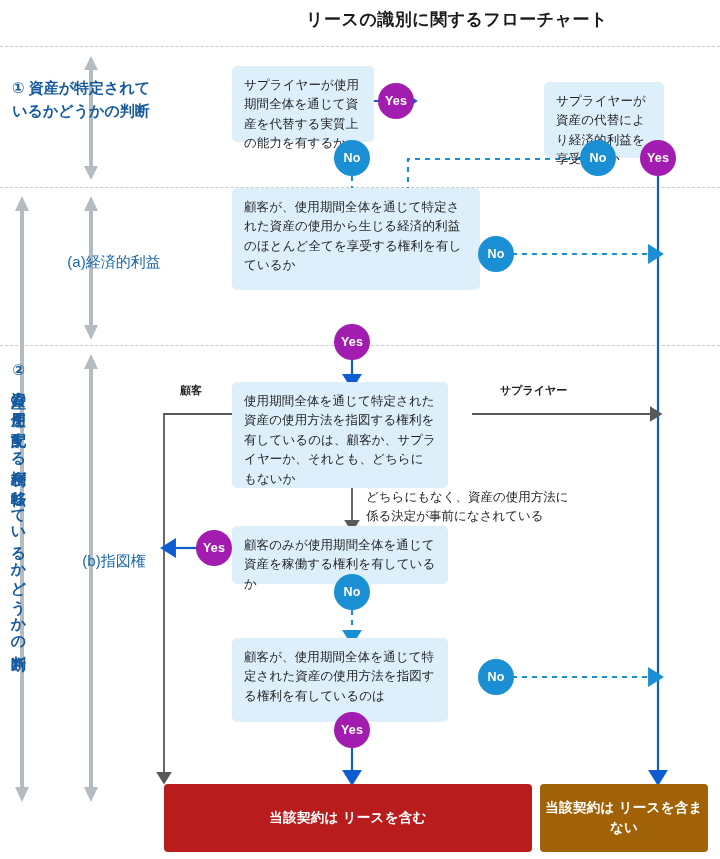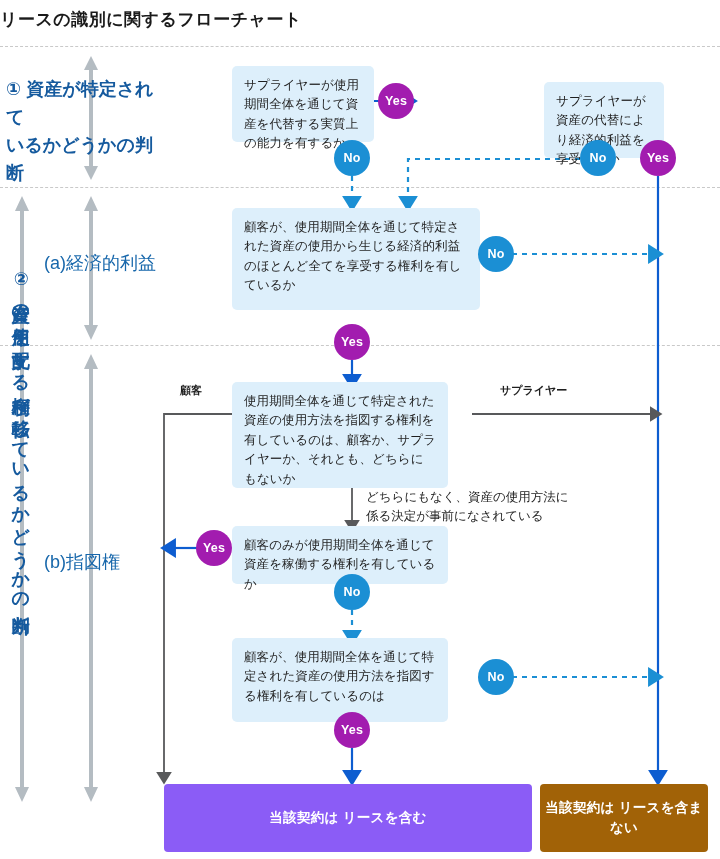--- a/index.html
+++ b/index.html
@@ -15,21 +15,21 @@
     width: 720px;
     height: 859px;
     background: #ffffff;
     overflow: hidden;
   }
   .title {
     position: absolute;
     left: 0;
     top: 8px;
     width: 608px;
-    text-align: left;
+    text-align: right;
     font-size: 17px;
     font-weight: bold;
     color: #1a1a1a;
     letter-spacing: 0.5px;
   }
   
   .hsep {
     position: absolute;
     left: 0;
     width: 720px;
@@ -56,21 +56,21 @@
     display: flex;
     align-items: center;
     justify-content: center;
     text-align: center;
     font-size: 13.5px;
     font-weight: bold;
     line-height: 1.5;
     color: #ffffff;
     letter-spacing: 0.3px;
   }
-  .rbox.lease { background: #8b5cf6; }
+  .rbox.lease { background: #b91c1c; }
   .rbox.nolease { background: #a16207; }
   
   .badge {
     position: absolute;
     width: 36px;
     height: 36px;
     border-radius: 50%;
     display: flex;
     align-items: center;
     justify-content: center;
@@ -86,25 +86,26 @@
   .lbl {
     position: absolute;
     font-size: 12.5px;
     color: #1f1f1f;
     line-height: 1.5;
     white-space: pre-line;
   }
   .lbl.bold { font-weight: bold; font-size: 11px; }
   .sect-lbl {
     position: absolute;
-    font-size: 18px;
+    font-size: 15px;
     font-weight: bold;
     color: #155a9e;
     line-height: 1.55;
     white-space: pre-line;
+    text-align: center;
   }
   .sect-lbl.vert {
     writing-mode: vertical-rl;
     text-orientation: upright;
     letter-spacing: 1px;
     line-height: 1.1;
   }
   .sect-lbl.sub { color: #1767ab; font-weight: normal; }
   svg.layer {
     position: absolute;
@@ -225,21 +226,21 @@
   <div class="sect-lbl vert" style="left:10px; top:268px; height:470px;">②資産の使用を支配する権利が移転しているかどうかの判断</div>
 
   <div class="sect-lbl sub" style="left:44px; top:250px; width:140px;">(a)経済的利益</div>
 
   <div class="sect-lbl sub" style="left:44px; top:549px; width:140px;">(b)指図権</div>
 
   <div class="qbox" style="left:232px; top:66px; width:142px; height:76px;">サプライヤーが使用期間全体を通じて資産を代替する実質上の能力を有するか</div>
 
   <div class="qbox" style="left:544px; top:82px; width:120px; height:76px;">サプライヤーが資産の代替により経済的利益を享受するか</div>
 
-  <div class="qbox" style="left:232px; top:208px; width:248px; height:102px;font-family:Liberation Serif, serif;">顧客が、使用期間全体を通じて特定された資産の使用から生じる経済的利益のほとんど全てを享受する権利を有しているか</div>
+  <div class="qbox" style="left:232px; top:188px; width:248px; height:102px;font-family:Liberation Serif, serif;">顧客が、使用期間全体を通じて特定された資産の使用から生じる経済的利益のほとんど全てを享受する権利を有しているか</div>
 
   <div class="qbox" style="left:232px; top:382px; width:216px; height:106px;">使用期間全体を通じて特定された資産の使用方法を指図する権利を有しているのは、顧客か、サプライヤーか、それとも、どちらにもないか</div>
 
   <div class="qbox" style="left:232px; top:526px; width:216px; height:58px;">顧客のみが使用期間全体を通じて資産を稼働する権利を有しているか</div>
 
   <div class="qbox" style="left:232px; top:638px; width:216px; height:84px;">顧客が、使用期間全体を通じて特定された資産の使用方法を指図する権利を有しているのは</div>
 
   <div class="rbox lease" style="left:164px; top:784px; width:368px; height:68px;">当該契約は
 リースを含む</div>
 

